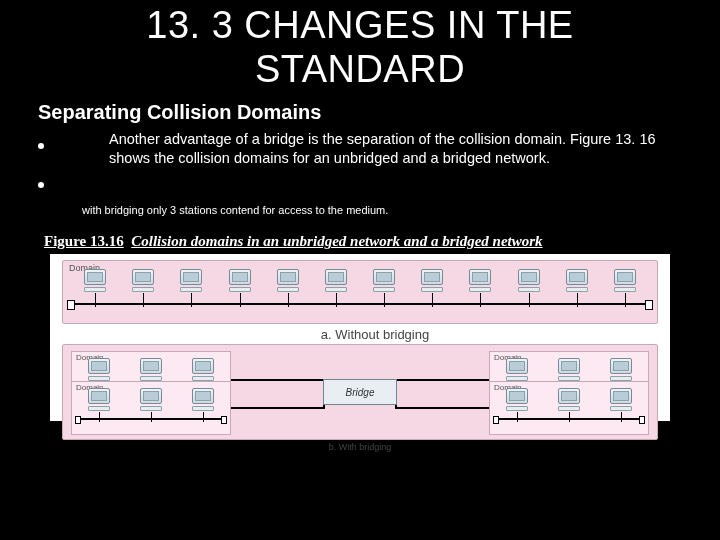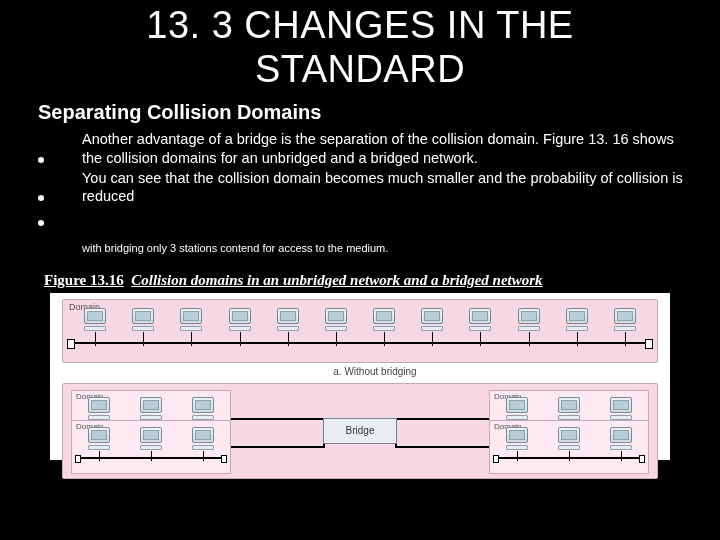--- a/index.html
+++ b/index.html
@@ -22,22 +22,23 @@
   .subheading {
     font-size: 20px;
     font-weight: bold;
     padding: 4px 0 6px 38px;
   }
   .bullets {
     padding: 0 30px 0 38px;
   }
   .bullet-row {
     display: flex;
-    align-items: flex-end;
+    align-items: flex-start;
     margin-bottom: 2px;
+    gap: 27px;
   }
   .bullet-dot {
     flex: 0 0 44px;
     padding-top: 5px;
     text-align: left;
   }
   .bullet-dot .dot {
     display: inline-block;
     width: 6px; height: 6px;
     background: #fff;
@@ -108,21 +109,21 @@
   .pc .kb {
     width: 22px; height: 5px; margin: 2px auto 0;
     background:#e6ecef; border:1px solid #8aa0ab; border-radius:1px;
   }
   .pc .drop {
     position:absolute; left:50%; top:24px; width:1px; height:14px;
     background:#000;
   }
   .caption-a {
     position:absolute; top:73px; left:0; right:0;
-    text-align:center; font-size:10px; color:#444;padding-left:30px;
+    text-align:center; font-size:13px; color:#444;padding-left:30px;
   }
   
   .panel-bot {
     position: absolute; left: 12px; right: 12px; top: 90px; height: 96px;
     background: #f6d7e4;
     border: 1px solid #c7a8b6;
     border-radius: 2px;
   }
   .subdomain {
     position: absolute;
@@ -149,21 +150,21 @@
     position:absolute; left:12px; right:12px; top:6px; height:34px;
     display:flex; justify-content:space-between;
   }
   .subdomain .pc { width:30px; }
   .subdomain .pc .drop { top:24px; height:10px; }
   .bridge {
     position:absolute; left:50%; top:50%; transform:translate(-50%,-50%);
     width:74px; height:26px;
     background:#e8eef2; border:1px solid #6f8490;
     display:flex; align-items:center; justify-content:center;
-    font-size:10px; color:#333;
+    font-size:10px; color:#333;font-style:italic;
   }
   .link { position:absolute; background:#000; height:2px; }
   .lk1 { left:168px; top:34px;  width: calc(50% - 168px - 37px); }
   .lk2 { right:168px; top:34px; width: calc(50% - 168px - 37px); }
   .lk3 { left:168px; bottom:30px;  width: calc(50% - 168px - 37px); }
   .lk4 { right:168px; bottom:30px; width: calc(50% - 168px - 37px); }
   .vlk { position:absolute; background:#000; width:2px; }
   .v1 { left: calc(50% - 37px); top:34px; height:14px; }
   .v2 { left: calc(50% + 35px); top:34px; height:14px; }
   .v3 { left: calc(50% - 37px); bottom:30px; height:14px; }
@@ -180,24 +181,20 @@
 
 <div class="subheading">Separating Collision Domains</div>
 
 <div class="bullets">
   <div class="bullet-row">
     <div class="bullet-dot"><span class="dot"></span></div>
     <div class="bullet-text">Another advantage of a bridge is the separation of the collision domain. Figure 13. 16 shows the collision domains for an unbridged and a bridged network.</div>
   </div>
   <div class="bullet-row">
     <div class="bullet-dot"><span class="dot"></span></div>
-    <div class="bullet-text">You can see that the collision domain becomes much smaller and the probability of collision is reduced</div>
-  </div>
-  <div class="bullet-row">
-    <div class="bullet-dot"><span class="dot"></span></div>
   </div>
 </div>
 
 <div class="after-bullets">with bridging only 3 stations contend for access to the medium.</div>
 
 <div class="fig-caption">
   <span class="fig-label">Figure 13.16</span>&nbsp;
   <span class="fig-title">Collision domains in an unbridged network and a bridged network</span>
 </div>
 
@@ -359,13 +356,14 @@
     <div class="link lk1"></div>
     <div class="link lk2"></div>
     <div class="link lk3"></div>
     <div class="link lk4"></div>
     <div class="vlk v1"></div>
     <div class="vlk v2"></div>
     <div class="vlk v3"></div>
     <div class="vlk v4"></div>
     <div class="bridge">Bridge</div>
   </div>
+  <div class="caption-b">b. With bridging</div>
 </div>
 
 </body></html>

